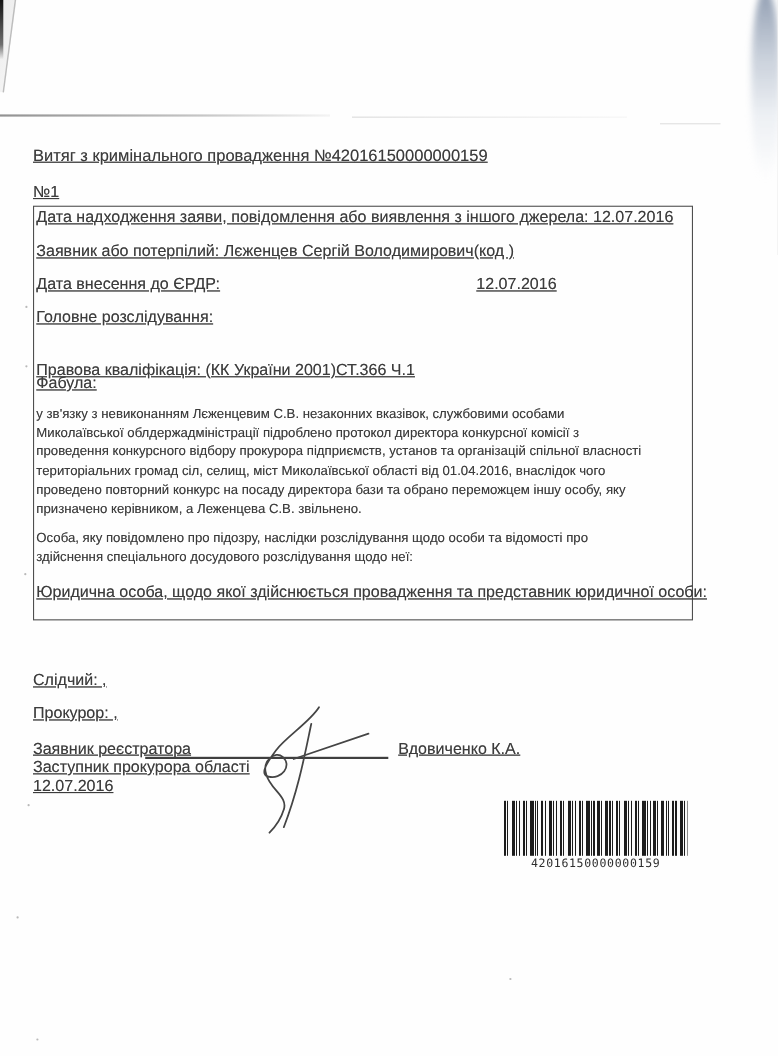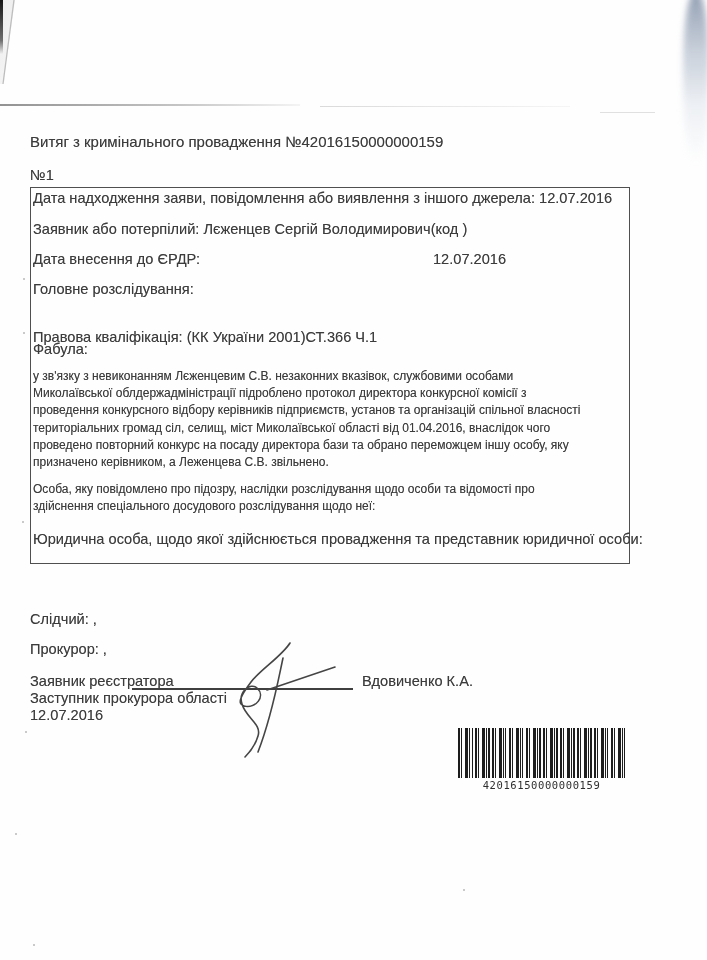--- a/index.html
+++ b/index.html
@@ -5,20 +5,21 @@
   html,body { margin:0; padding:0; background:#e9e9e9; }
   .page {
     position:relative; width:707px; height:960px; margin:0 auto;
     background:#fefefe; overflow:hidden;
     font-family:"Liberation Sans","DejaVu Sans",sans-serif;
     color:#3c3c3c;
   }
   .t {
     position:absolute; font-size:14.6px; line-height:17px; white-space:pre;
     text-shadow:0 0 0.5px rgba(70,70,70,0.55);
+    text-decoration:underline;
   }
   .ml { position:absolute; font-size:12px; line-height:17.2px;
         text-shadow:0 0 0.5px rgba(70,70,70,0.55); }
   .ml div { white-space:pre; }
   .title { font-size:15px; }
   .box {
     position:absolute; left:30px; top:187px; width:600px; height:377px;
     border:1.5px solid #4f4f4f; box-sizing:border-box;
   }
   
@@ -87,21 +88,21 @@
   <div class="t" style="left:33px;top:221px">Заявник або потерпілий: Лєженцев Сергій Володимирович(код )</div>
   <div class="t" style="left:33px;top:251px">Дата внесення до ЄРДР:</div>
   <div class="t" style="left:433px;top:251px">12.07.2016</div>
   <div class="t" style="left:33px;top:281px">Головне розслідування:</div>
   <div class="t" style="left:33px;top:329px">Правова кваліфікація: (КК України 2001)СТ.366 Ч.1</div>
   <div class="t" style="left:33px;top:341px">Фабула:</div>
 
   <div class="ml" style="left:33px;top:368px;width:592px">
     <div>у зв'язку з невиконанням Лєженцевим С.В. незаконних вказівок, службовими особами</div>
     <div>Миколаївської облдержадміністрації підроблено протокол директора конкурсної комісії з</div>
-    <div>проведення конкурсного відбору керівників підприємств, установ та організацій спільної власності</div>
+    <div>проведення конкурсного відбору прокурора підприємств, установ та організацій спільної власності</div>
     <div>територіальних громад сіл, селищ, міст Миколаївської області від 01.04.2016, внаслідок чого</div>
     <div>проведено повторний конкурс на посаду директора бази та обрано переможцем іншу особу, яку</div>
     <div>призначено керівником, а Леженцева С.В. звільнено.</div>
   </div>
 
   <div class="ml" style="left:33px;top:481px;width:592px">
     <div>Особа, яку повідомлено про підозру, наслідки розслідування щодо особи та відомості про</div>
     <div>здійснення спеціального досудового розслідування щодо неї:</div>
   </div>
 

